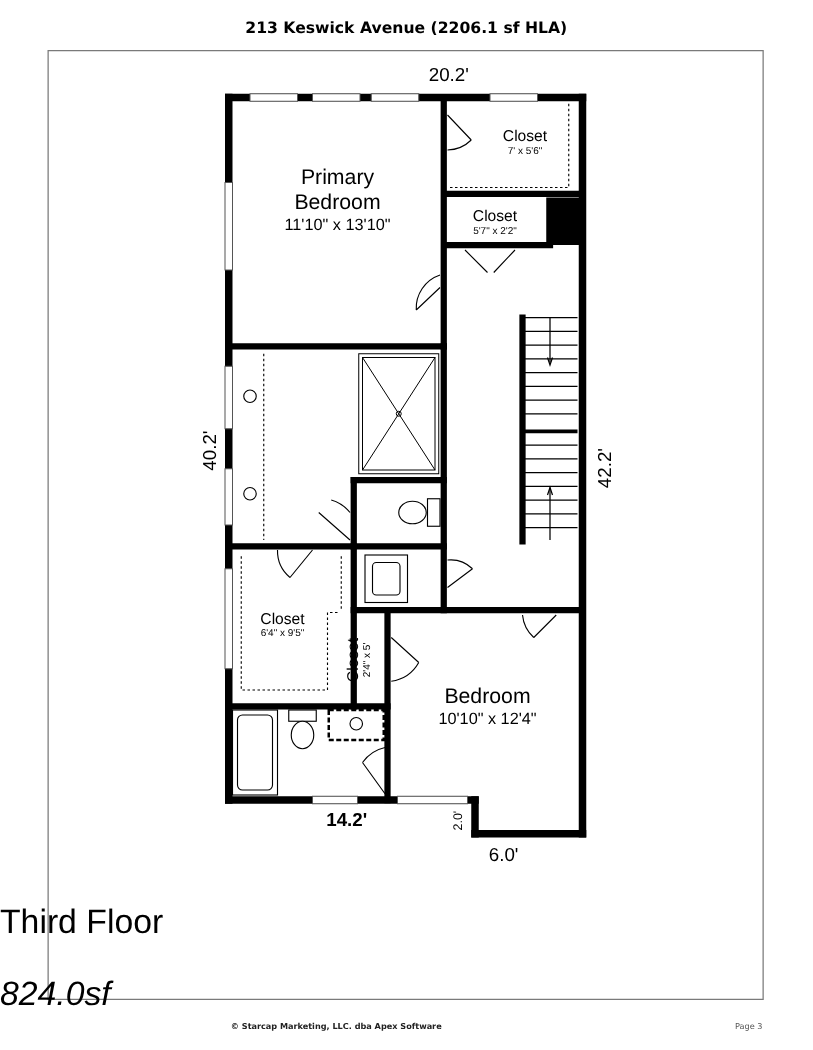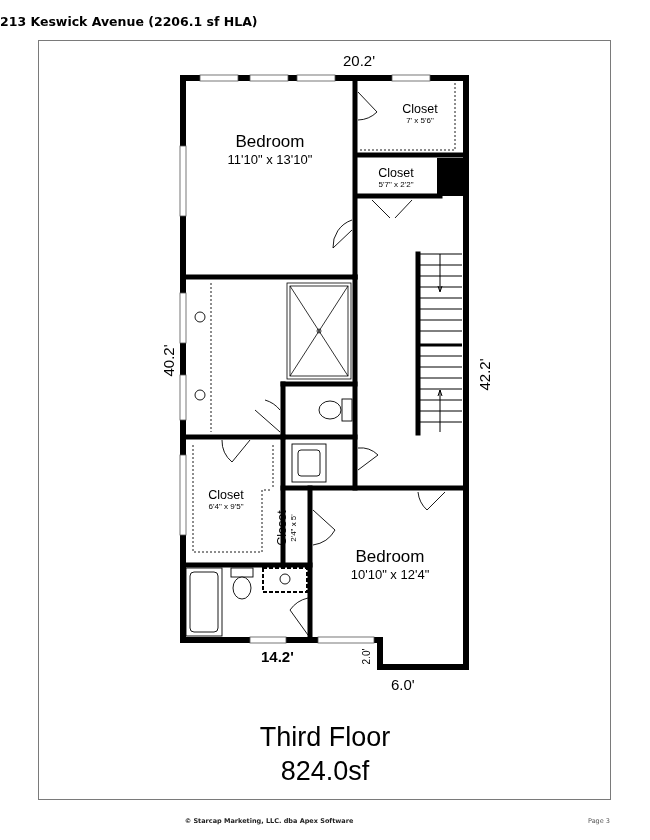--- a/index.html
+++ b/index.html
@@ -1,26 +1,26 @@
 <!DOCTYPE html>
 <html><head>
 <meta charset="utf-8">
 <style>
   html, body { margin:0; padding:0; background:#ffffff; }
   body { width:650px; height:840px; position:relative; overflow:hidden; font-family:"Liberation Sans", sans-serif; color:#000; }
-  .header { position:absolute; left:0; top:14px; width:650px; font-family:"DejaVu Sans", sans-serif; font-weight:bold; font-size:12.5px; }
+  .header { position:absolute; left:0; top:14px; width:650px; text-align:center; font-family:"DejaVu Sans", sans-serif; font-weight:bold; font-size:12.5px; }
   .frame { position:absolute; left:38px; top:40px; width:573px; height:760px; border:1px solid #7a7a7a; box-sizing:border-box; }
   svg.plan { position:absolute; left:0; top:0; width:650px; height:840px; }
   .lbl { position:absolute; text-align:center; white-space:nowrap; }
   .room-name { font-size:17px; line-height:20px; }
   .room-dim { font-size:13px; line-height:16px; }
   .closet-name { font-size:12.5px; line-height:14px; }
   .closet-dim { font-size:8px; line-height:10px; }
   .dimlabel { font-size:15px; }
-  .title { position:absolute; left:0; width:650px; text-align:center; font-size:27px; line-height:31px; }
+  .title { position:absolute; left:0; width:650px; font-size:27px; line-height:31px; }
   .footer { position:absolute; top:817px; left:0; width:538px; text-align:center; font-family:"DejaVu Sans", sans-serif; font-weight:bold; font-size:6.5px; color:#222; }
   .page { position:absolute; top:817px; left:588px; font-family:"DejaVu Sans", sans-serif; font-size:6.5px; color:#555;text-align:right; }
   .vert { transform-origin:center center; }
 </style>
 </head>
 <body>
 
 <div class="header">213 Keswick Avenue (2206.1 sf HLA)</div>
 <div class="frame"></div>
 
@@ -144,20 +144,21 @@
 </svg>
 
 <div class="lbl dimlabel" style="left:305px; top:52px;margin-left:38px;">20.2'</div>
 <div class="lbl dimlabel vert" style="left:152px; top:352px; transform:rotate(-90deg);">40.2'</div>
 <div class="lbl dimlabel vert" style="left:468px; top:366px; transform:rotate(-90deg);">42.2'</div>
 <div class="lbl dimlabel" style="left:261px; top:648px;font-weight:bold;">14.2'</div>
 <div class="lbl vert" style="left:359px; top:651px; font-size:10px; transform:rotate(-90deg);">2.0'</div>
 <div class="lbl dimlabel" style="left:391px; top:676px;">6.0'</div>
 
 <div class="lbl" style="left:210px; top:132px; width:120px;">
+  <div class="room-name">Primary</div>
   <div class="room-name">Bedroom</div>
   <div class="room-dim">11'10" x 13'10"</div>
 </div>
 <div class="lbl" style="left:385px; top:102px; width:70px;">
   <div class="closet-name">Closet</div>
   <div class="closet-dim">7' x 5'6"</div>
 </div>
 <div class="lbl" style="left:360px; top:166px; width:72px;">
   <div class="closet-name">Closet</div>
   <div class="closet-dim">5'7" x 2'2"</div>
@@ -169,16 +170,16 @@
 <div class="lbl vert" style="left:262px; top:516px; width:50px; transform:rotate(-90deg);">
   <div class="closet-name">Closet</div>
   <div class="closet-dim">2'4" x 5'</div>
 </div>
 <div class="lbl" style="left:335px; top:547px; width:110px;">
   <div class="room-name">Bedroom</div>
   <div class="room-dim">10'10" x 12'4"</div>
 </div>
 
 <div class="title" style="top:722px;">Third Floor</div>
-<div class="title" style="top:756px;">824.0sf</div>
+<div class="title" style="top:780px;font-style:italic;">824.0sf</div>
 
 <div class="footer">© Starcap Marketing, LLC. dba Apex Software</div>
 <div class="page">Page 3</div>
 
 </body></html>

